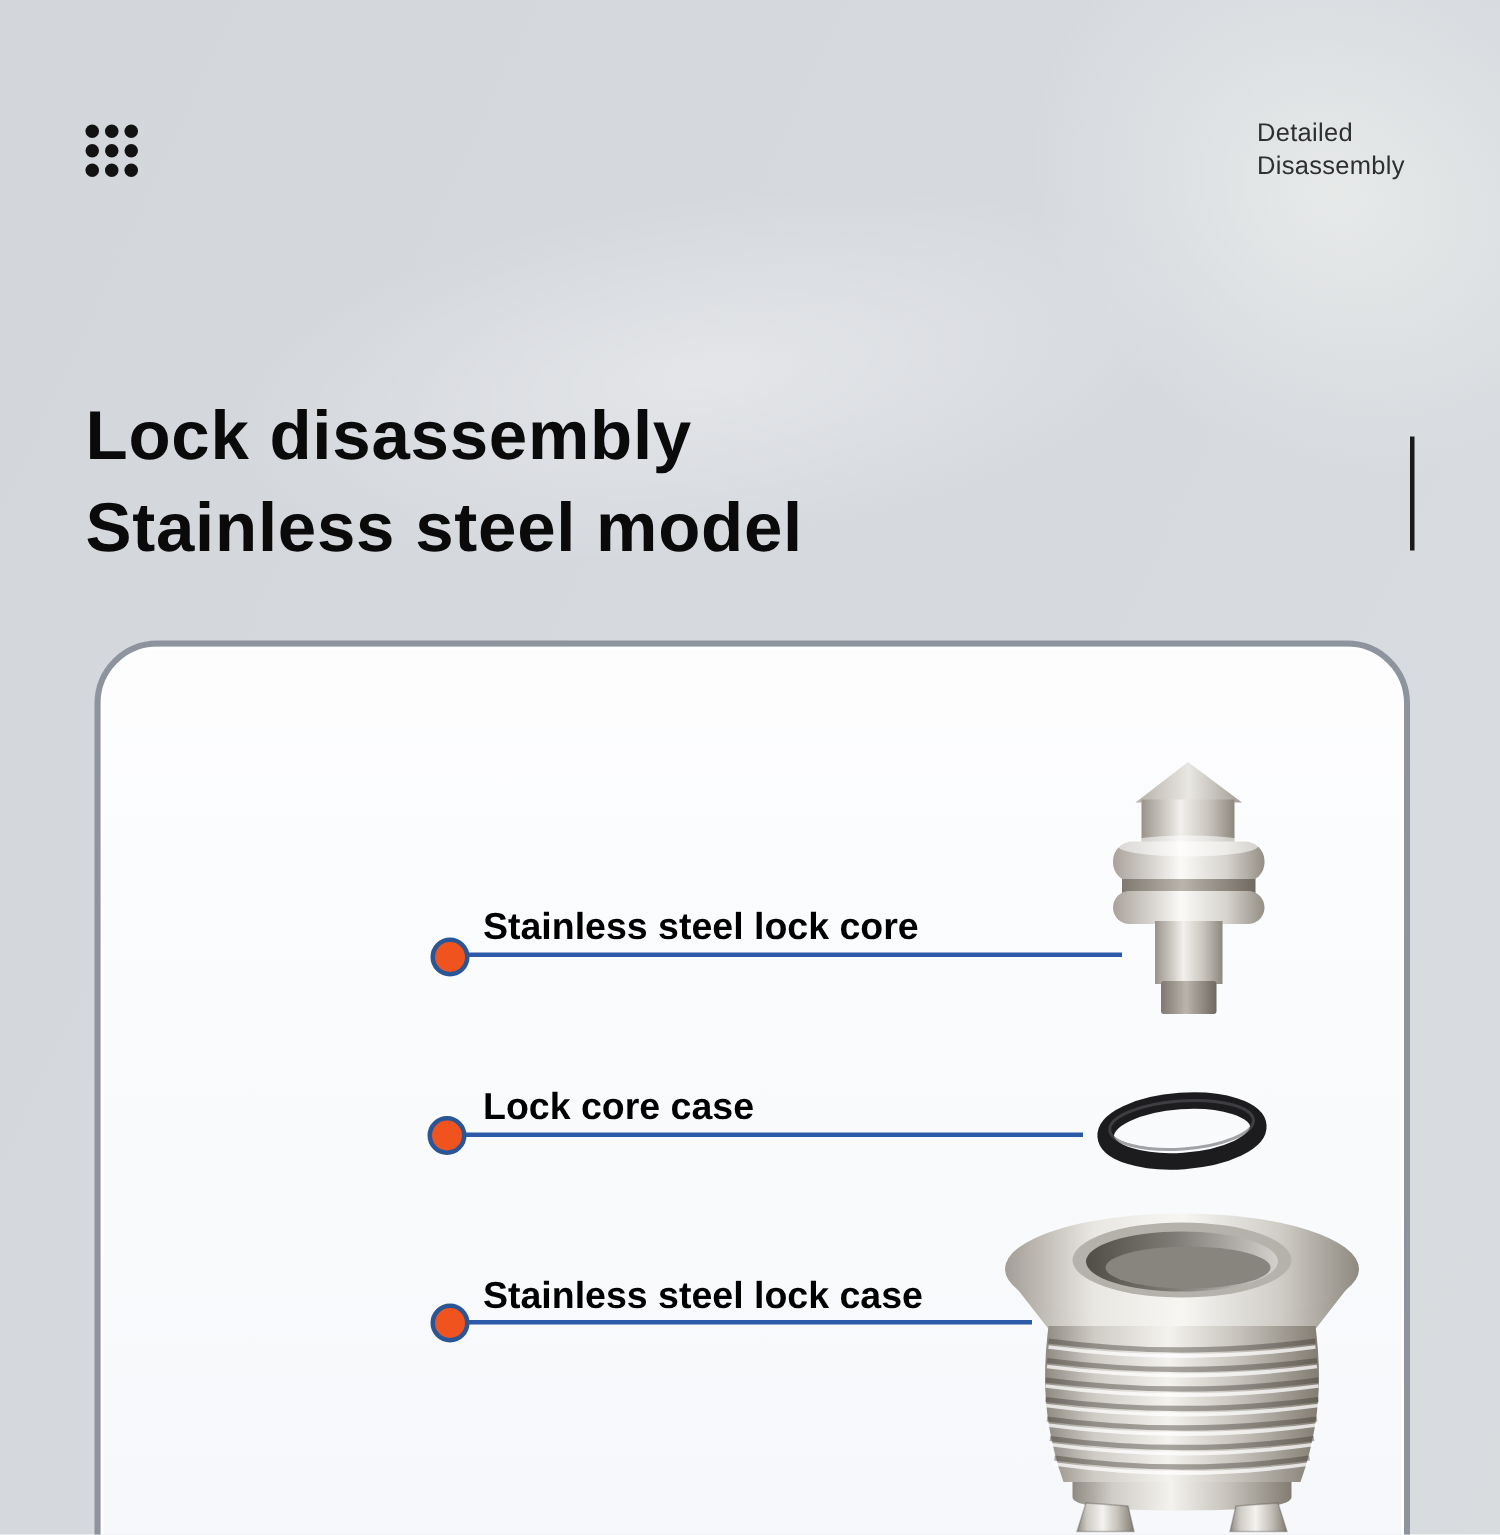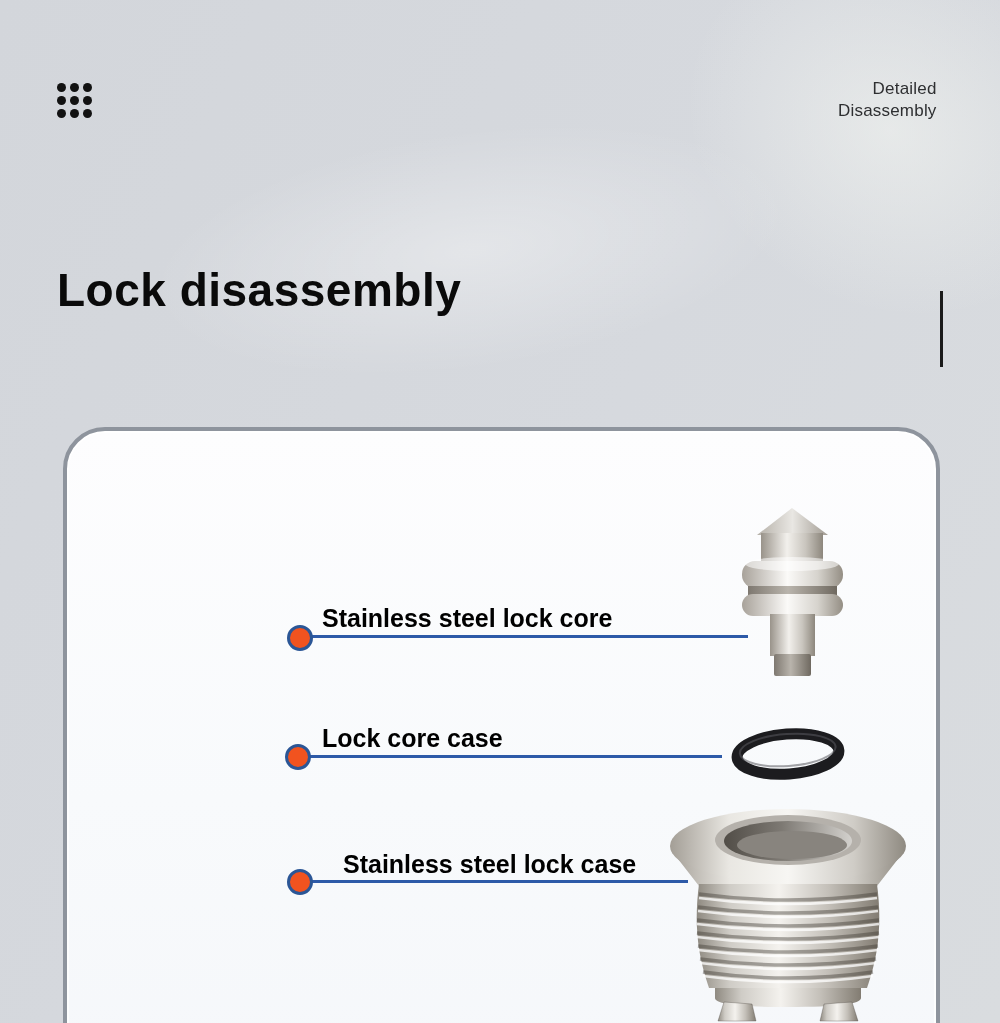--- a/index.html
+++ b/index.html
@@ -23,21 +23,21 @@
     position:absolute; left:57px; top:83px;
     display:grid; grid-template-columns:repeat(3, 9px); grid-template-rows:repeat(3, 9px);
     gap:4px;
   }
   .dots-grid .dot { width:9px; height:9px; border-radius:50%; background:#121212; }
   .corner-badge {
     position:absolute; left:838px; top:78px;
     font-size:17px; line-height:22px; font-weight:500; color:#2e2f31;
     letter-spacing:.2px;
   }
-  .corner-badge span { display:block;text-align:right; }
+  .corner-badge span { display:block; }
   .main-title {
     position:absolute; left:57px; top:260px;
     font-size:46px; line-height:61px; font-weight:bold; color:#0a0a0a;
     letter-spacing:.5px;
   }
   .main-title span { display:block; }
   .accent-vline {
     position:absolute; left:940px; top:291px; width:3px; height:76px; background:#1a1a1a;
   }
   .panel-card {
@@ -54,21 +54,21 @@
     position:absolute; width:26px; height:26px; border-radius:50%;
     background:#f1531f; border:3px solid #2b5696;
   }
   .part-img { position:absolute; }
   .lbl1 { left:322px; top:604px; }
   .ln1  { left:300px; top:635px; width:448px; }
   .dt1  { left:287px; top:625px; }
   .lbl2 { left:322px; top:724px; }
   .ln2  { left:298px; top:755px; width:424px; }
   .dt2  { left:285px; top:744px; }
-  .lbl3 { left:322px; top:850px;margin-left:21px; }
+  .lbl3 { left:322px; top:850px; }
   .ln3  { left:300px; top:880px; width:388px; }
   .dt3  { left:287px; top:869px; }
   .img-core { left:740px; top:504px; }
   .img-oring { left:728px; top:724px; }
   .img-case { left:668px; top:796px; }
 </style>
 </head>
 <body>
 
 <div class="streak1"></div>
@@ -86,20 +86,21 @@
     <div class="dot"></div>
 </div>
 
 <div class="corner-badge">
   <span>Detailed</span>
   <span>Disassembly</span>
 </div>
 
 <h1 class="main-title">
   <span>Lock disassembly</span>
+  <span>Stainless steel model</span>
 </h1>
 
 <div class="accent-vline"></div>
 
 <div class="panel-card"></div>
 
 <div class="part-label lbl1">Stainless steel lock core</div>
 <div class="leader-line ln1"></div>
 <div class="leader-dot dt1"></div>
 <svg class="part-img img-core" width="105" height="175" viewBox="0 0 105 175">

